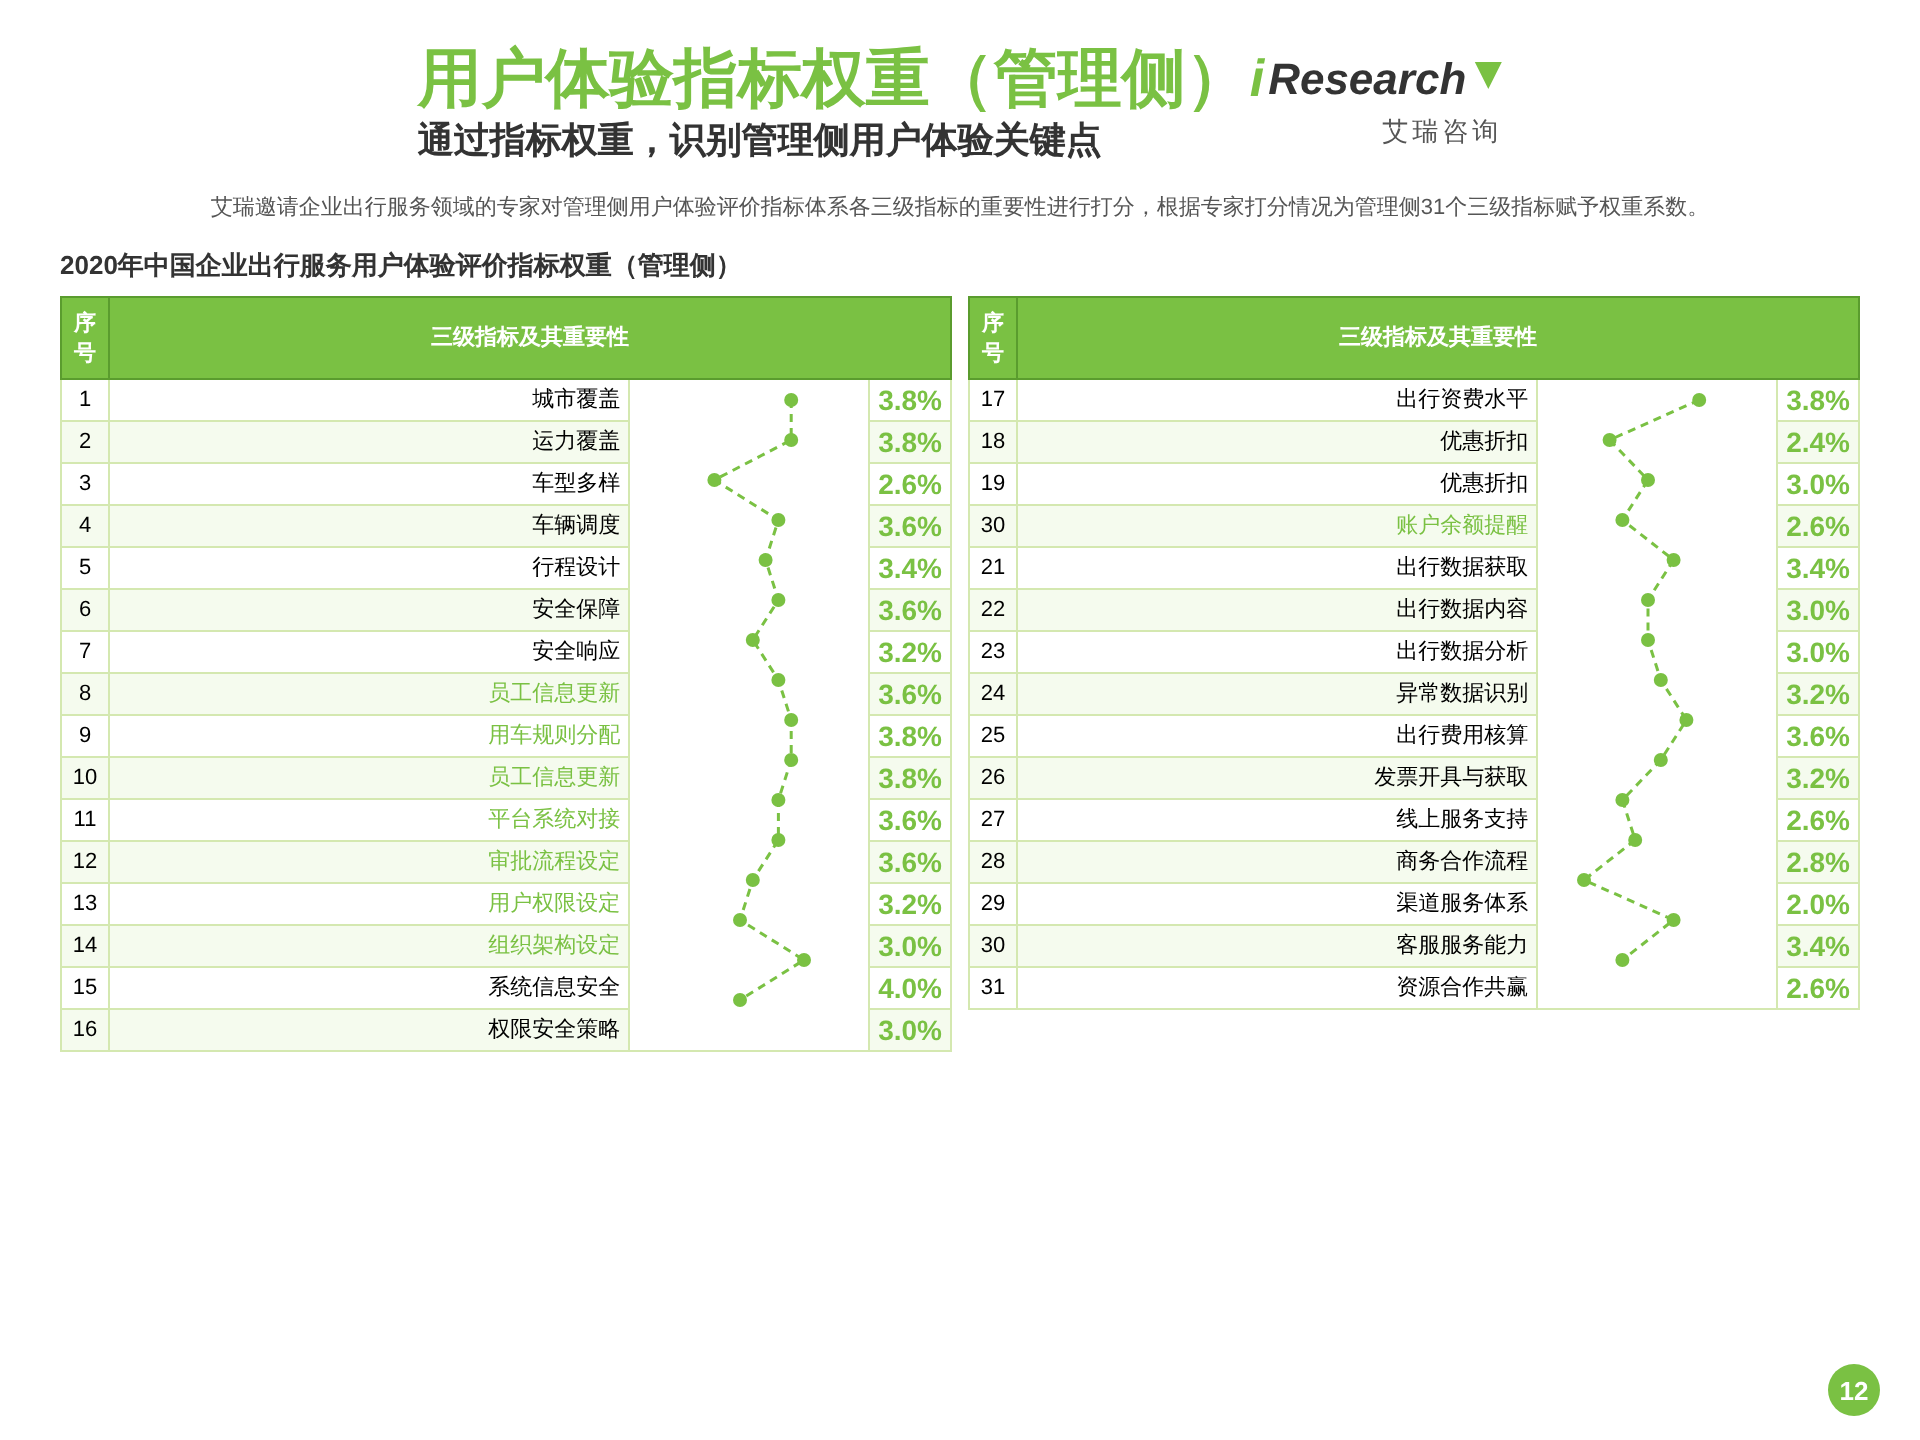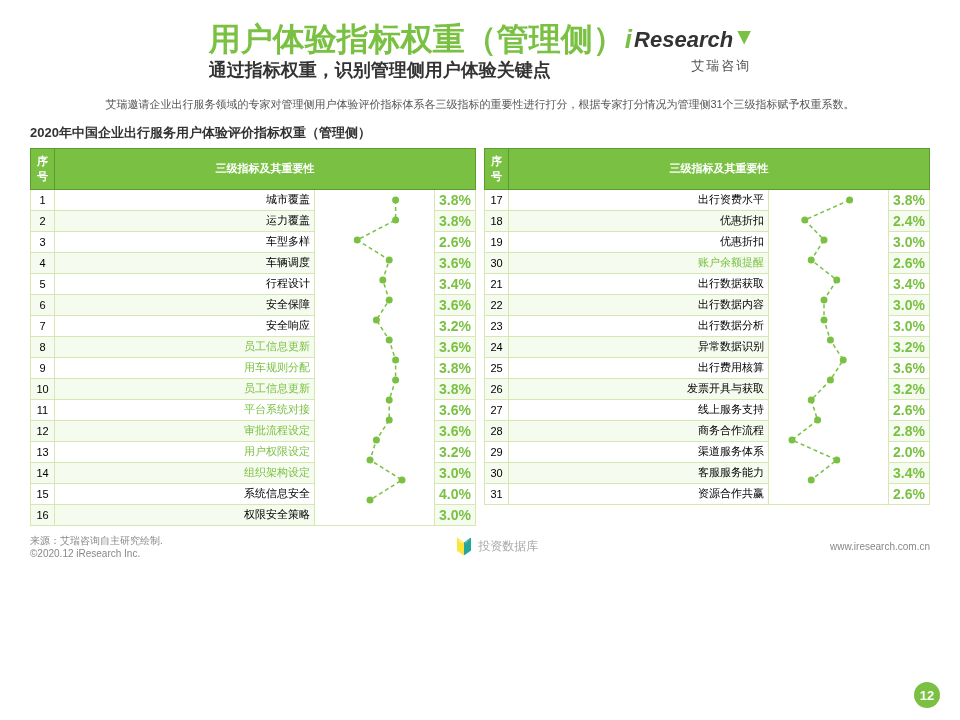--- a/index.html
+++ b/index.html
@@ -388,26 +388,15 @@
             <tr>
               <td class="td-num">31</td>
               <td class="td-name">资源合作共赢</td>
               <td class="td-pct">2.6%</td>
             </tr>
           </tbody>
       </table>
     </div>
   </div>
 
-  <div class="footer-area">
-    <div>
-      <div>来源：艾瑞咨询自主研究绘制.</div>
-      <div>©2020.12 iResearch Inc.</div>
-    </div>
-    <div class="watermark">
-      <span style="font-size:16px;">🔰</span>
-      <span>投资数据库</span>
-    </div>
-    <div>www.iresearch.com.cn</div>
-  </div>
 
   <div class="page-num">12</div>
 </div>
 
 </body></html>

